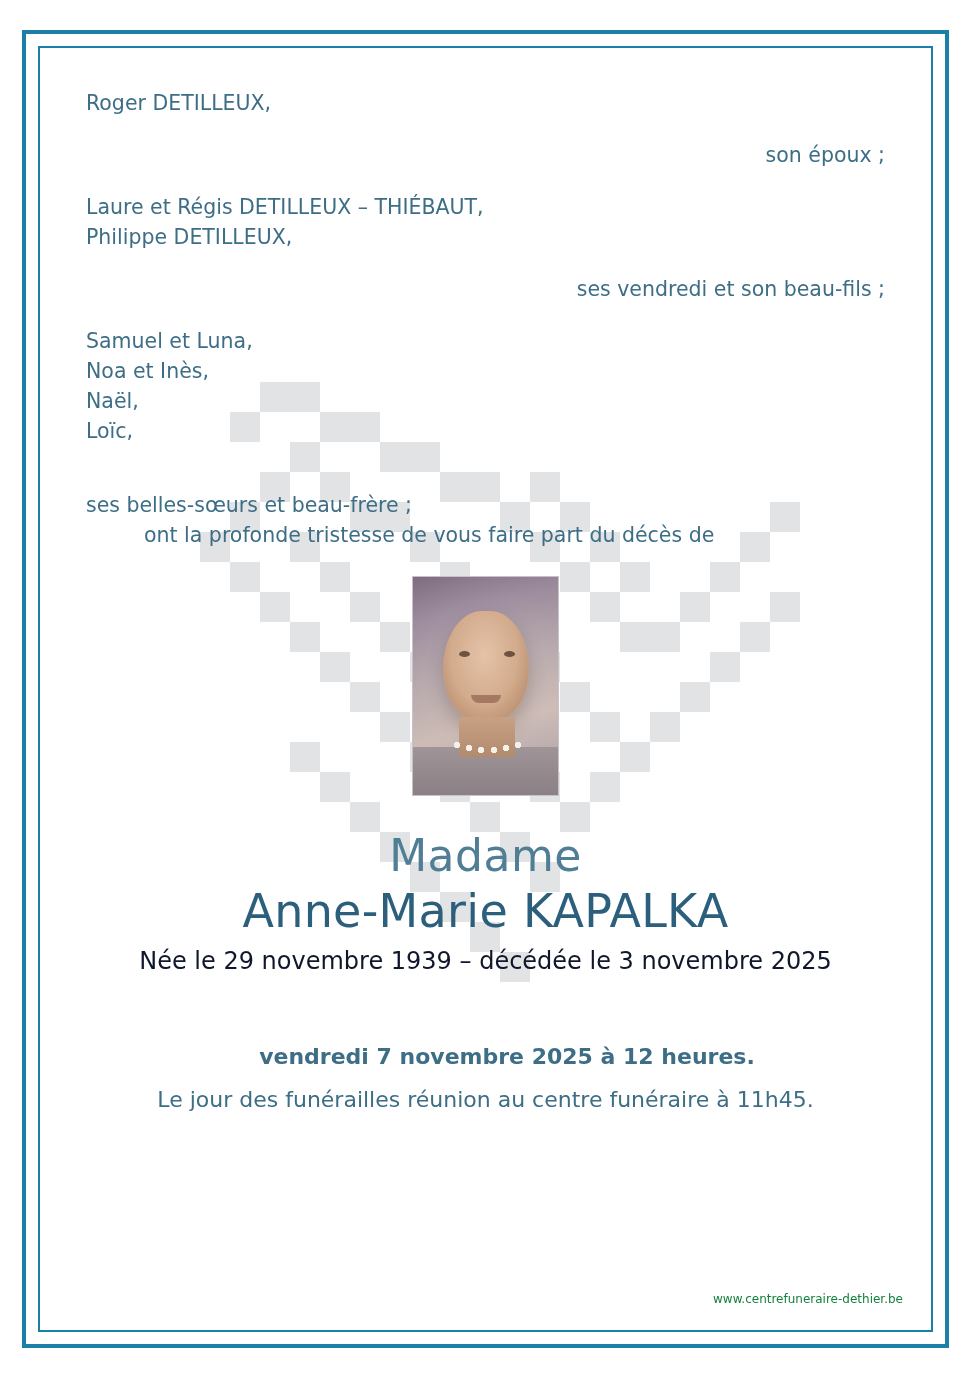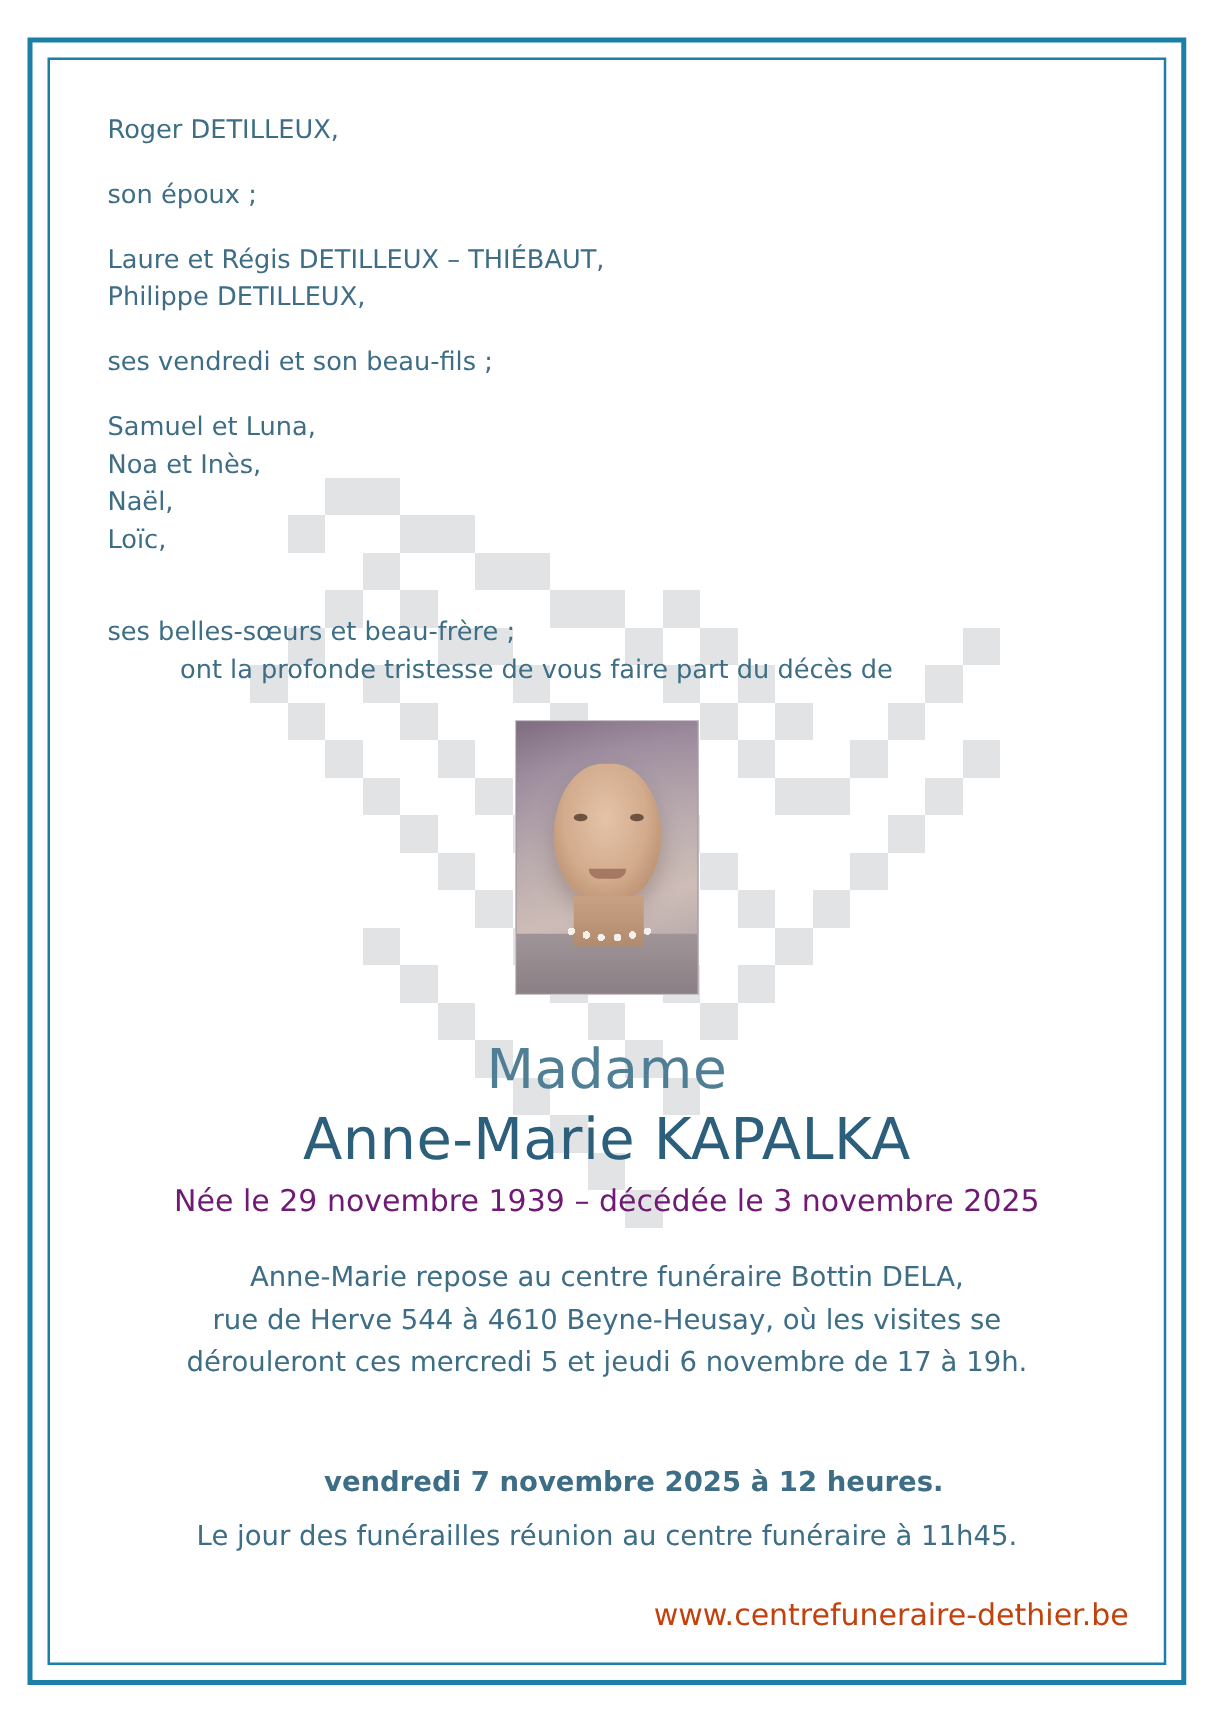--- a/index.html
+++ b/index.html
@@ -63,21 +63,21 @@
     position: relative;
     z-index: 2;
   }
   .names {
     padding: 26px 26px 0 26px;
     font-size: 20.5px;
     line-height: 30px;
     color: #3d6e86;
   }
   .names .l { text-align: left; }
-  .names .r { }
+  .names .r { text-align: right; }
   .names .gap { height: 22px; }
   .names .c-indent { text-align: left; padding-left: 58px; }
 
   .portrait {
     position: relative;
     z-index: 3;
     margin: 26px auto 0 auto;
     width: 145px;
     height: 218px;
     border: 1px solid #c8c2c8;
@@ -161,41 +161,41 @@
   .fullname {
     font-size: 46px;
     line-height: 58px;
     color: #2b5f7c;
     letter-spacing: .3px;
   }
   .dates {
     margin-top: 4px;
     font-size: 24px;
     line-height: 34px;
-    color: #701a75;
+    color: #0f172a;
   }
   .para {
     position: relative;
     z-index: 2;
     text-align: center;
     font-size: 22px;
     line-height: 34px;
     color: #3d6e86;
     margin-top: 28px;
     padding: 0 6px;
   }
   .para.small-gap { margin-top: 9px; }
   .bold { font-weight: bold; margin-left: 43px; }
   .site {
     position: absolute;
     right: 8px;
     bottom: 10px;
     z-index: 2;
-    font-size: 24px;
-    color: #c2410c;
+    font-size: 12px;
+    color: #15803d;
     margin-left: 16px;
   }
 </style>
 </head>
 <body>
 
 <div class="page">
 
   <div class="frame-outer"></div>
   <div class="frame-inner"></div>
@@ -314,23 +314,20 @@
       <div class="neck"></div>
       <div class="pearls"></div>
     </div>
 
     <div class="title-block">
       <div class="madame">Madame</div>
       <div class="fullname">Anne-Marie KAPALKA</div>
       <div class="dates">Née le 29 novembre 1939 – décédée le 3 novembre 2025</div>
     </div>
 
-    <div class="para" style="white-space: pre-line;">Anne-Marie repose au centre funéraire Bottin DELA,
-rue de Herve 544 à 4610 Beyne-Heusay, où les visites se
-dérouleront ces mercredi 5 et jeudi 6 novembre de 17 à 19h.</div>
 
     <div class="para">
       <br>
       <span class="bold">vendredi 7 novembre 2025 à 12 heures.</span>
     </div>
 
     <div class="para small-gap">Le jour des funérailles réunion au centre funéraire à 11h45.</div>
 
     <div class="site">www.centrefuneraire-dethier.be</div>
 

